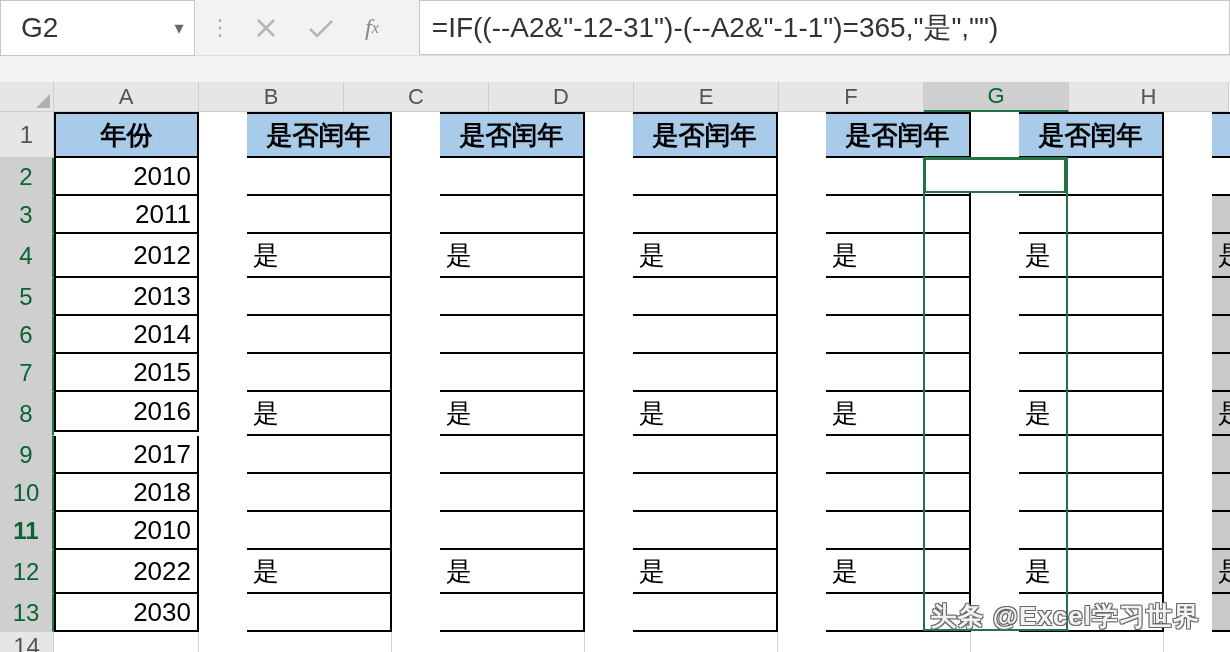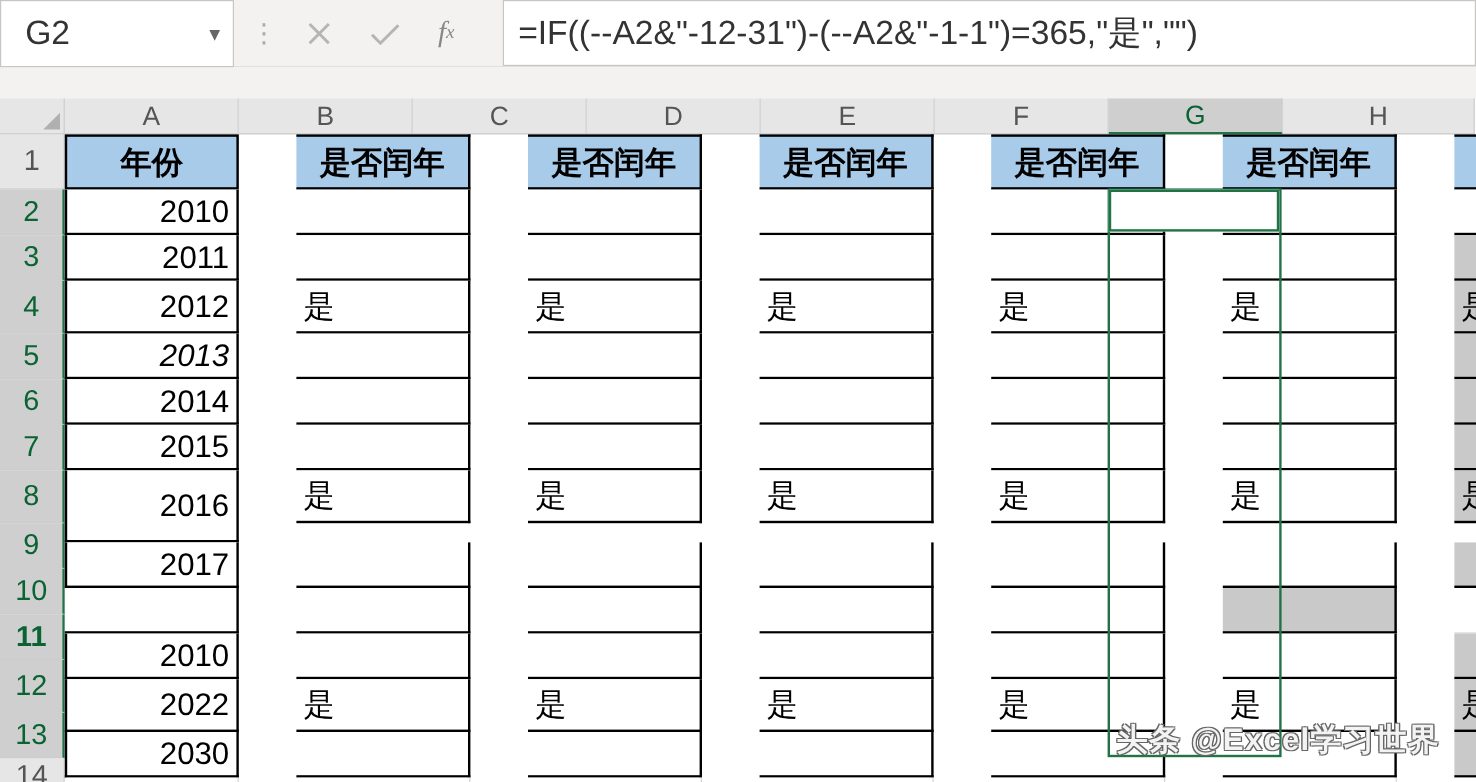--- a/index.html
+++ b/index.html
@@ -291,21 +291,21 @@
           <div class="cell data first num" style="width: 145px; height: 44px;">2012</div>
           <div class="cell data" style="width: 145px; height: 44px;">是</div>
           <div class="cell data" style="width: 145px; height: 44px;">是</div>
           <div class="cell data" style="width: 145px; height: 44px;">是</div>
           <div class="cell data" style="width: 145px; height: 44px;">是</div>
           <div class="cell data" style="width: 145px; height: 44px;">是</div>
           <div class="cell data sel-range" style="width: 145px; height: 44px;">是</div>
           <div class="cell empty-outer" style="width: 160px; height: 44px;"></div>
         </div>
         <div class="row">
-          <div class="cell data first num" style="width: 145px; height: 38px; font-style: italic;">2013</div>
+          <div class="cell data first num" style="width: 145px; height: 38px;">2013</div>
           <div class="cell data" style="width: 145px; height: 38px;"></div>
           <div class="cell data" style="width: 145px; height: 38px;"></div>
           <div class="cell data" style="width: 145px; height: 38px;"></div>
           <div class="cell data" style="width: 145px; height: 38px;"></div>
           <div class="cell data" style="width: 145px; height: 38px;"></div>
           <div class="cell data sel-range" style="width: 145px; height: 38px;"></div>
           <div class="cell empty-outer" style="width: 160px; height: 38px;"></div>
         </div>
         <div class="row">
           <div class="cell data first num" style="width: 145px; height: 38px; padding-left: 43px;">2014</div>
@@ -321,40 +321,41 @@
           <div class="cell data first num" style="width: 145px; height: 38px;">2015</div>
           <div class="cell data" style="width: 145px; height: 38px;"></div>
           <div class="cell data" style="width: 145px; height: 38px;"></div>
           <div class="cell data" style="width: 145px; height: 38px;"></div>
           <div class="cell data" style="width: 145px; height: 38px;"></div>
           <div class="cell data" style="width: 145px; height: 38px;"></div>
           <div class="cell data sel-range" style="width: 145px; height: 38px;"></div>
           <div class="cell empty-outer" style="width: 160px; height: 38px;"></div>
         </div>
         <div class="row">
-          <div class="cell data first num" style="width: 145px; height: 60px;">2016</div>
+          <div class="cell data first num" style="width: 145px; height: 40px;">2016</div>
           <div class="cell data" style="width: 145px; height: 44px;">是</div>
           <div class="cell data" style="width: 145px; height: 44px;">是</div>
           <div class="cell data" style="width: 145px; height: 44px;">是</div>
           <div class="cell data" style="width: 145px; height: 44px;">是</div>
           <div class="cell data" style="width: 145px; height: 44px;">是</div>
           <div class="cell data sel-range" style="width: 145px; height: 44px;">是</div>
           <div class="cell empty-outer" style="width: 160px; height: 44px;"></div>
         </div>
         <div class="row">
           <div class="cell data first num" style="width: 145px; height: 38px;">2017</div>
           <div class="cell data" style="width: 145px; height: 38px;"></div>
           <div class="cell data" style="width: 145px; height: 38px;"></div>
           <div class="cell data" style="width: 145px; height: 38px;"></div>
           <div class="cell data" style="width: 145px; height: 38px;"></div>
           <div class="cell data" style="width: 145px; height: 38px;"></div>
           <div class="cell data sel-range" style="width: 145px; height: 38px;"></div>
           <div class="cell empty-outer" style="width: 160px; height: 38px;"></div>
         </div>
         <div class="row">
+          <div class="cell data first num" style="width: 145px; height: 38px;">2018</div>
           <div class="cell data" style="width: 145px; height: 38px;"></div>
           <div class="cell data" style="width: 145px; height: 38px;"></div>
           <div class="cell data" style="width: 145px; height: 38px;"></div>
           <div class="cell data" style="width: 145px; height: 38px;"></div>
           <div class="cell data" style="width: 145px; height: 38px;"></div>
           <div class="cell data sel-range" style="width: 145px; height: 38px;"></div>
           <div class="cell empty-outer" style="width: 160px; height: 38px;"></div>
         </div>
         <div class="row">
           <div class="cell data first num" style="width: 145px; height: 38px;">2010</div>

